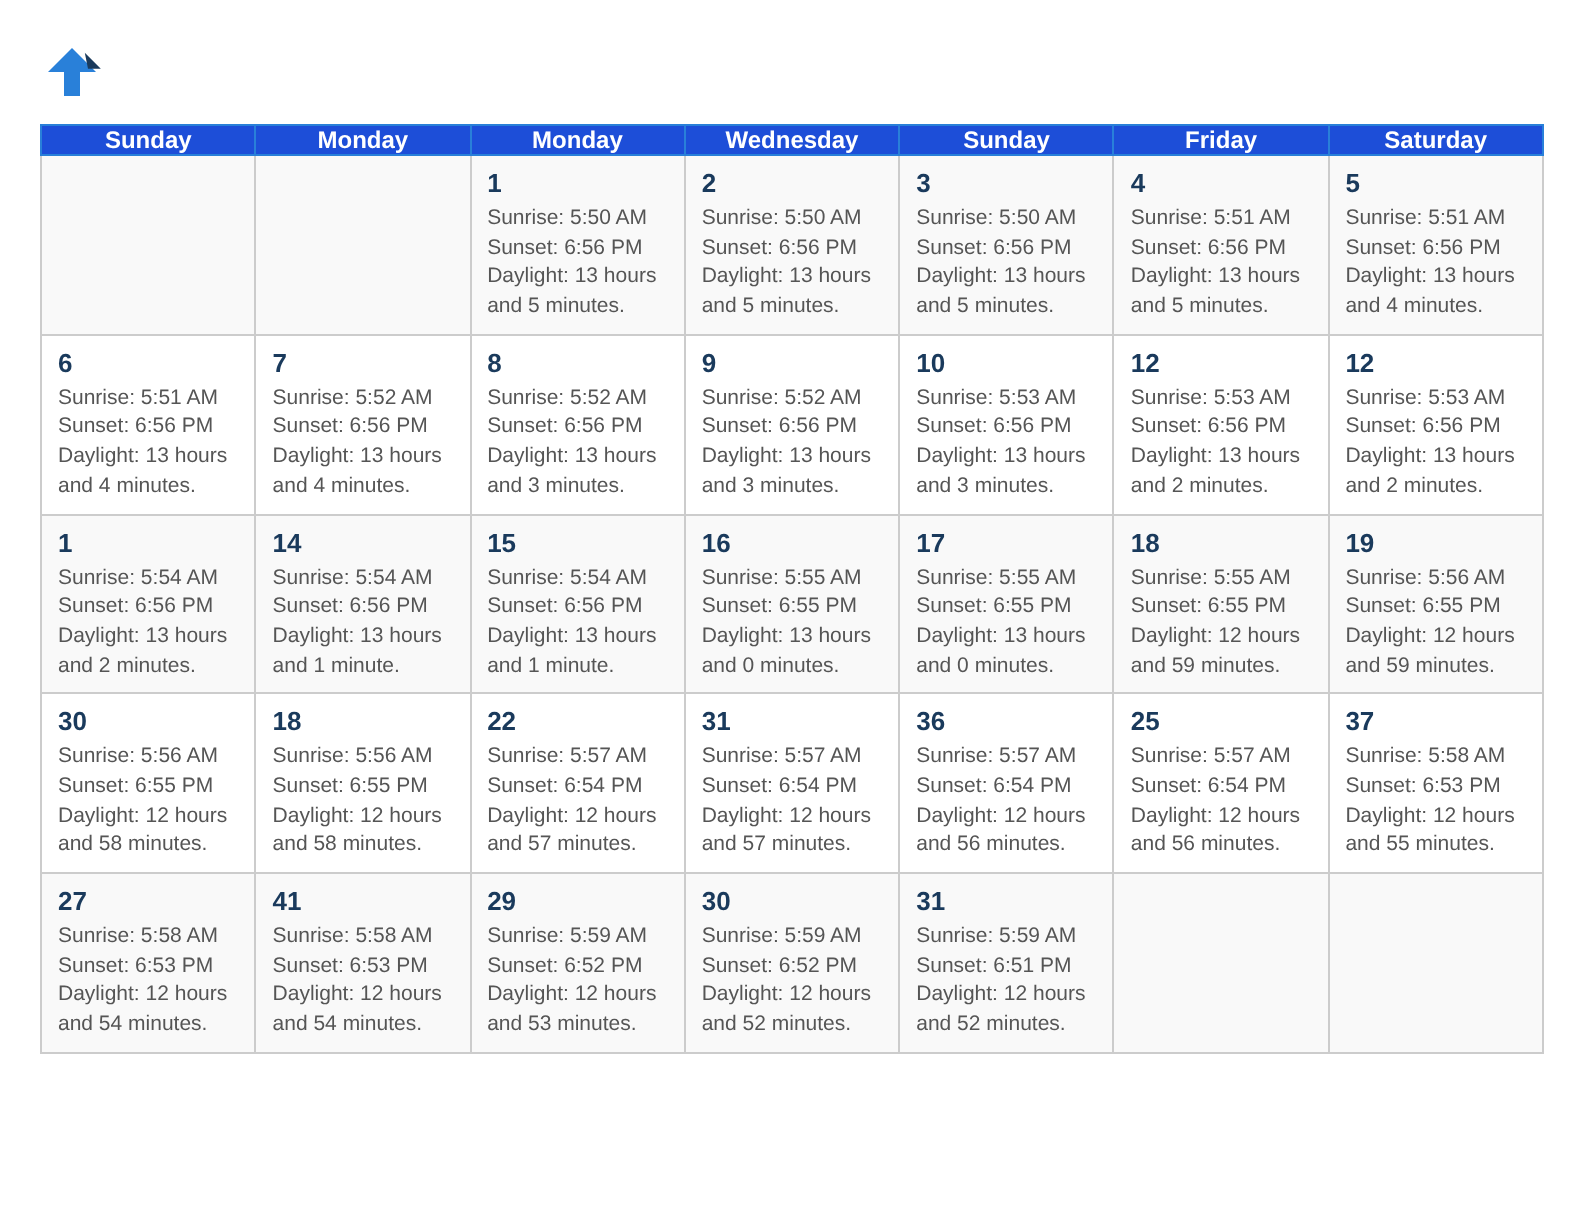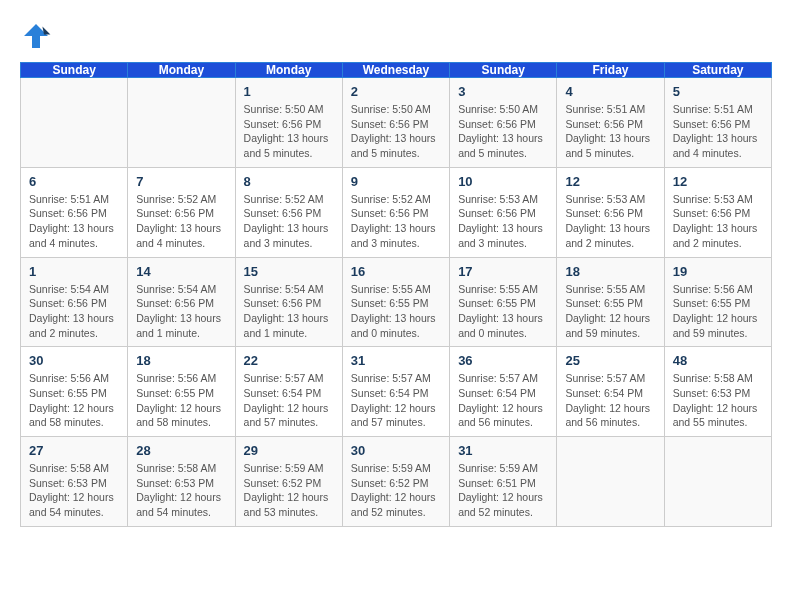--- a/index.html
+++ b/index.html
@@ -278,35 +278,35 @@
 Sunset: 6:54 PM
 Daylight: 12 hours and 56 minutes.</div>
         </td>
         <td>
           <span class="day-number">25</span>
           <div class="day-info" style="white-space: pre-line;">Sunrise: 5:57 AM
 Sunset: 6:54 PM
 Daylight: 12 hours and 56 minutes.</div>
         </td>
         <td>
-          <span class="day-number">48</span>
+          <span class="day-number">37</span>
           <div class="day-info" style="white-space: pre-line;">Sunrise: 5:58 AM
 Sunset: 6:53 PM
 Daylight: 12 hours and 55 minutes.</div>
         </td>
       </tr>
       <tr>
         <td>
           <span class="day-number">27</span>
           <div class="day-info" style="white-space: pre-line;">Sunrise: 5:58 AM
 Sunset: 6:53 PM
 Daylight: 12 hours and 54 minutes.</div>
         </td>
         <td>
-          <span class="day-number">28</span>
+          <span class="day-number">41</span>
           <div class="day-info" style="white-space: pre-line;">Sunrise: 5:58 AM
 Sunset: 6:53 PM
 Daylight: 12 hours and 54 minutes.</div>
         </td>
         <td>
           <span class="day-number">29</span>
           <div class="day-info" style="white-space: pre-line;">Sunrise: 5:59 AM
 Sunset: 6:52 PM
 Daylight: 12 hours and 53 minutes.</div>
         </td>

